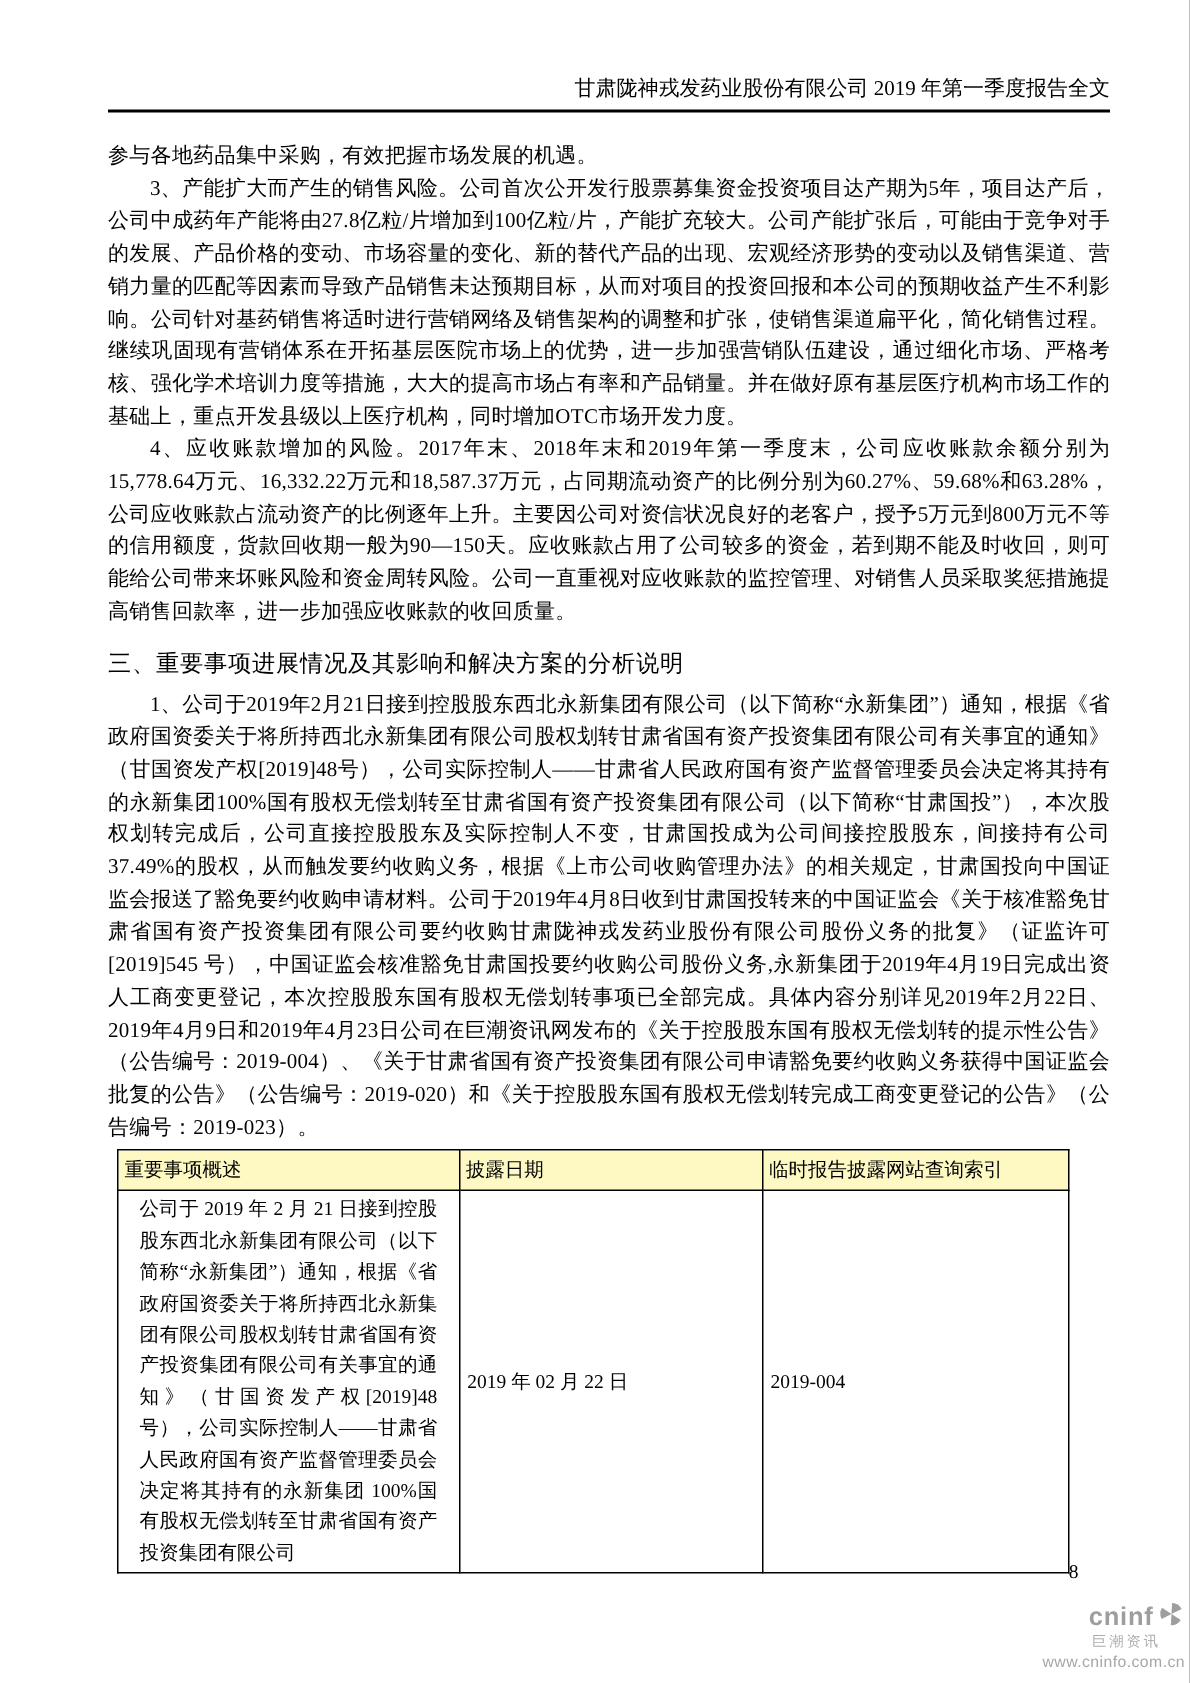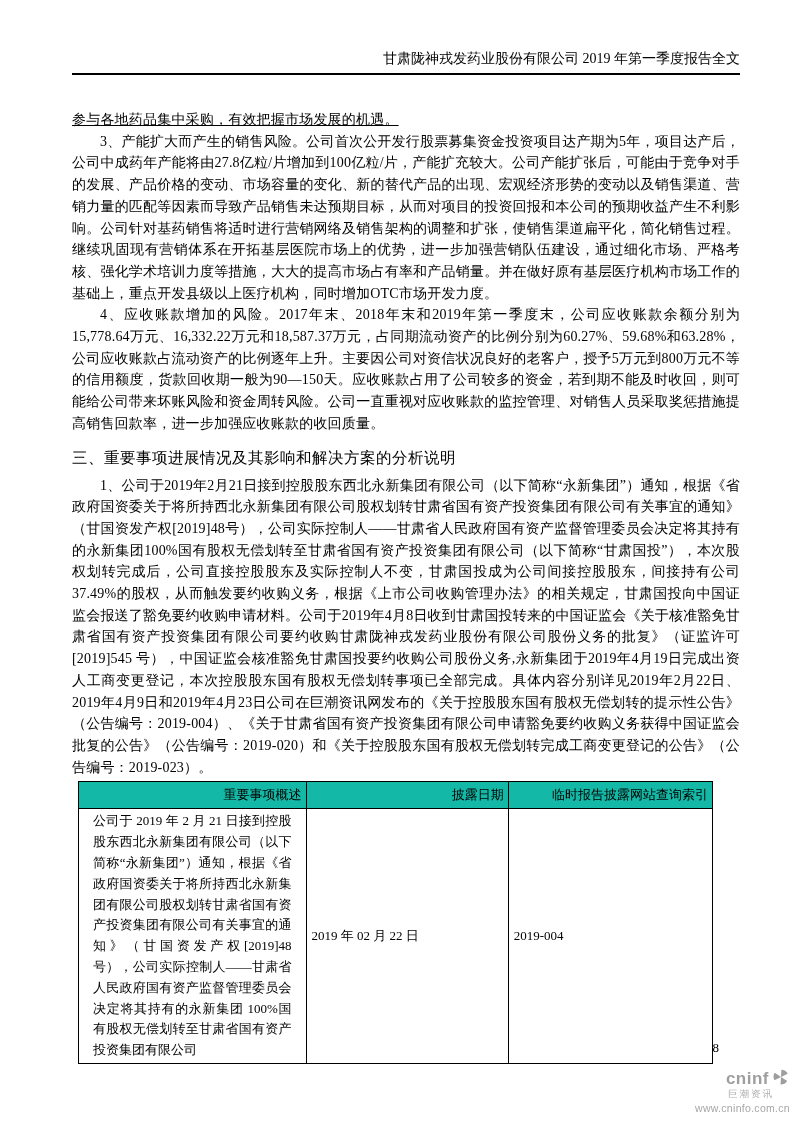--- a/index.html
+++ b/index.html
@@ -24,21 +24,21 @@
     white-space:nowrap;
   }
   .bodytext{
     margin:0;
     font-size:14px;
     line-height:21.7px;
     text-align:justify;
     text-justify:inter-ideograph;
     letter-spacing:0.2px;
   }
-  .first-para{margin-top:34px;text-decoration:underline;}
+  .first-para{margin-top:19px;}
   .indent{text-indent:2em;}
   .section-heading{
     margin:11px 0 0 0;
     font-size:15.5px;
     font-weight:normal;
     line-height:24px;
     letter-spacing:0.5px;
   }
   .applicability{
     margin-top:15px;
@@ -51,24 +51,24 @@
     margin-top:3px;
     margin-left:6px;
     width:635px;
     border-collapse:collapse;
     font-size:13px;
   }
   .events-table th,.events-table td{
     border:1px solid #000;
   }
   .events-table th{
-    background:#14b8a6;
+    background:#fef9c3;
     font-weight:normal;
     height:26px;
-    text-align:right;
+    text-align:left;
     padding:0 4px;
   }
   .events-table td{
     vertical-align:middle;
     padding:2px 5px;
   }
   .events-table td.summary-cell{
     width:214px;
     line-height:20.8px;
     text-align:justify;

